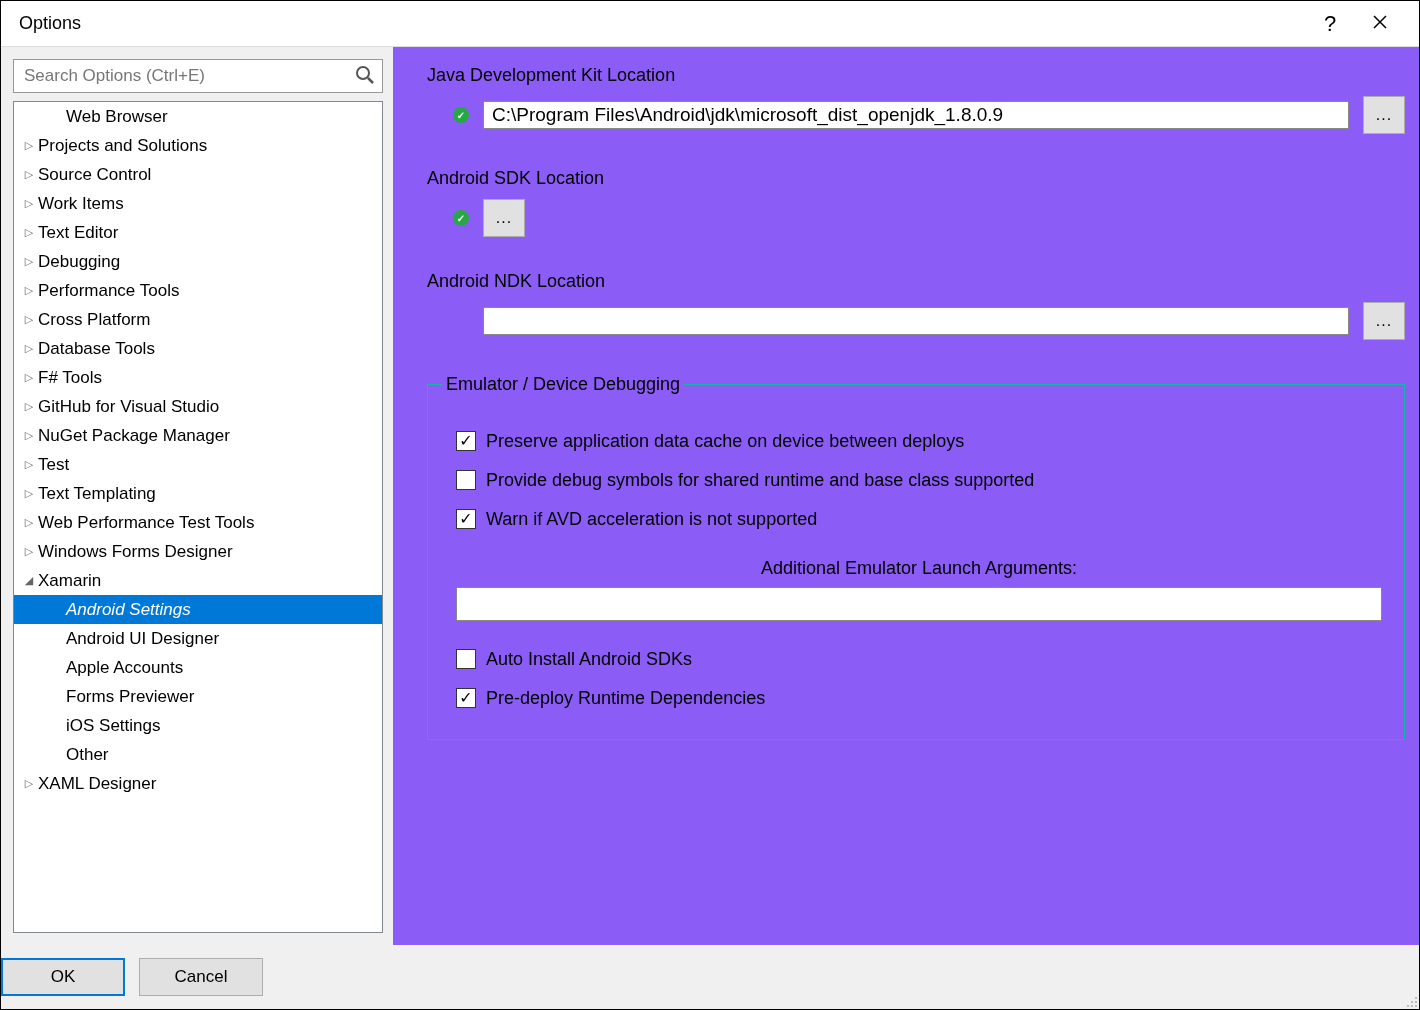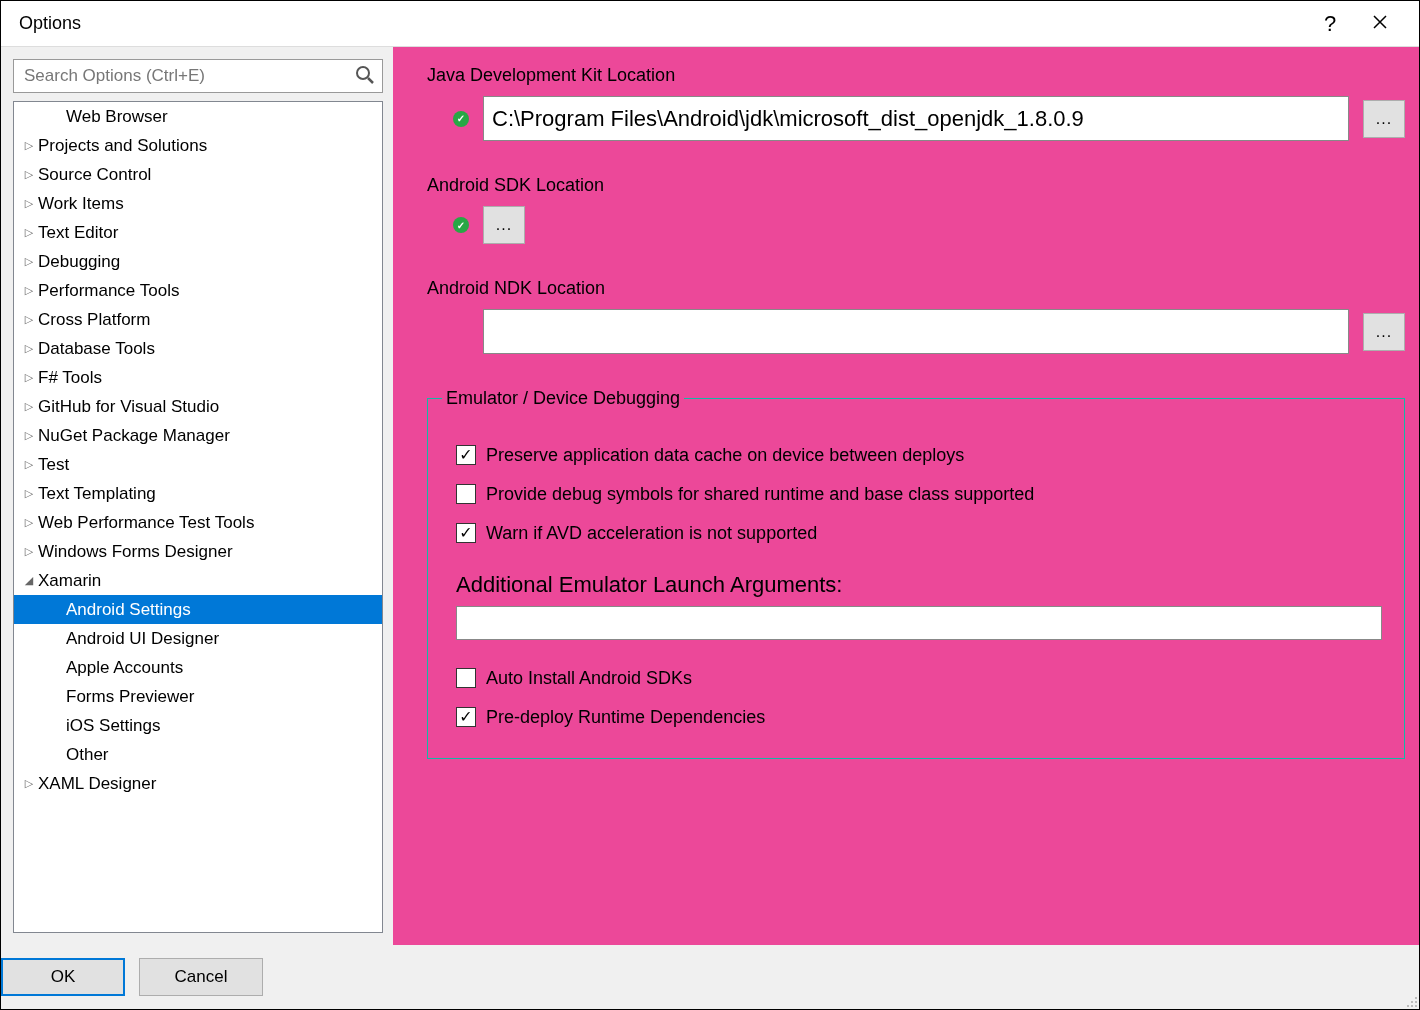--- a/index.html
+++ b/index.html
@@ -89,20 +89,21 @@
       align-items: center;
       height: 29px;
       padding-left: 6px;
       cursor: pointer;
       font-size: 17px;
       white-space: nowrap;
     }
     .tree-item.selected {
       background: #0078d7;
       color: #fff;
+      font-style: italic;
     }
     .tree-arrow {
       width: 18px;
       display: inline-flex;
       justify-content: center;
       font-size: 11px;
       color: #666;
     }
     .tree-item.selected .tree-arrow { color: #fff; }
     .tree-item.level1 { padding-left: 6px; }
@@ -110,21 +111,21 @@
     .tree-item.noarrow .tree-arrow { visibility: hidden; }
     .tree::-webkit-scrollbar { width: 18px; }
     .tree::-webkit-scrollbar-track { background: #f0f0f0; }
     .tree::-webkit-scrollbar-thumb { background: #c1c1c1; }
     .tree::-webkit-scrollbar-button { background: #f0f0f0; height: 18px;}
     
     .right-panel {
       flex: 1;
       padding: 18px 14px 10px 34px;
       overflow-y: scroll;
-      background: #ec4899;
+      background: #8b5cf6;
     }
     .right-panel::-webkit-scrollbar { width: 18px; }
     .right-panel::-webkit-scrollbar-track { background: #f0f0f0; }
     .right-panel::-webkit-scrollbar-thumb { background: #c1c1c1; }
     .right-panel::-webkit-scrollbar-button { background: #f0f0f0; height: 18px;}
     .field-label {
       font-size: 18px;
       margin-bottom: 10px;
       display: block;
     }
@@ -145,25 +146,25 @@
       color: #fff;
     }
     .status-ok::after {
       content: "✓";
       font-size: 10px;
       font-weight: bold;
     }
     .status-spacer { width: 16px; flex-shrink: 0; }
     .path-input {
       flex: 1;
-      height: 45px;
+      height: 28px;
       border: 1px solid #888;
       background: #fff;
       padding: 0 8px;
-      font-size: 22px;
+      font-size: 19px;
       font-family: inherit;
     }
     .browse-btn {
       width: 42px;
       height: 38px;
       border: 1px solid #adadad;
       background: #e1e1e1;
       cursor: pointer;
       font-size: 16px;
       font-family: inherit;
@@ -197,24 +198,25 @@
     .checkbox-box.checked::after {
       content: "✓";
       font-size: 16px;
       line-height: 1;
     }
     .checkbox-label {
       font-size: 18px;
       cursor: pointer;
     }
     .inner-field-label {
-      font-size: 22px;
+      font-size: 18px;
       display: block;
       margin-top: 28px;
       margin-bottom: 8px;
+      text-align: center;
     }
     .inner-text-input {
       width: 100%;
       height: 34px;
       border: 1px solid #888;
       background: #fff;
       padding: 0 8px;
       font-size: 17px;
       font-family: inherit;
       margin-bottom: 10px;

